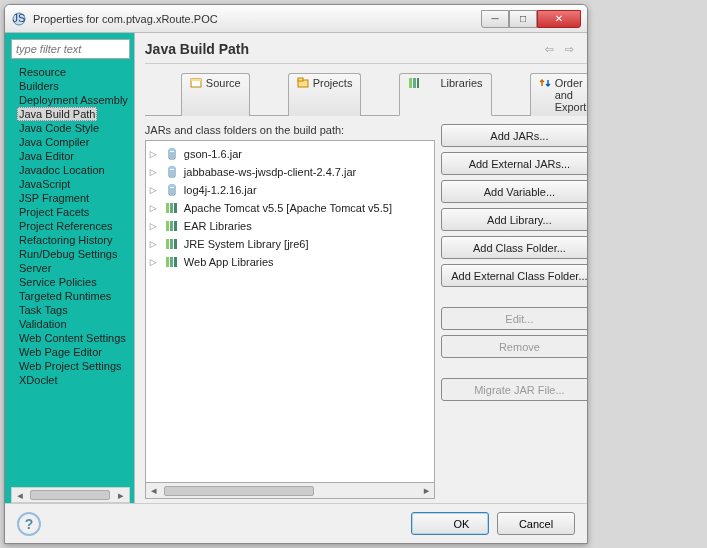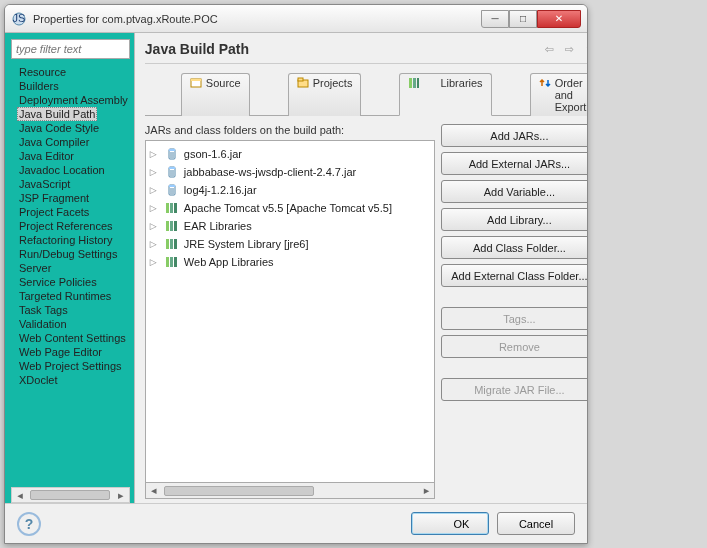--- a/index.html
+++ b/index.html
@@ -229,21 +229,21 @@
           </div>
         </div>
         <div class="btncol">
           <button class="btn">Add JARs...</button>
           <button class="btn">Add External JARs...</button>
           <button class="btn">Add Variable...</button>
           <button class="btn">Add Library...</button>
           <button class="btn">Add Class Folder...</button>
           <button class="btn">Add External Class Folder...</button>
           <div class="spacer"></div>
-          <button class="btn" disabled="">Tags...</button>
+          <button class="btn" disabled="">Edit...</button>
           <button class="btn" disabled="">Remove</button>
           <div class="spacer"></div>
           <button class="btn" disabled="">Migrate JAR File...</button>
         </div>
       </div>
     </div>
   </div>
 
   <div class="footer">
     <div class="help">?</div>

